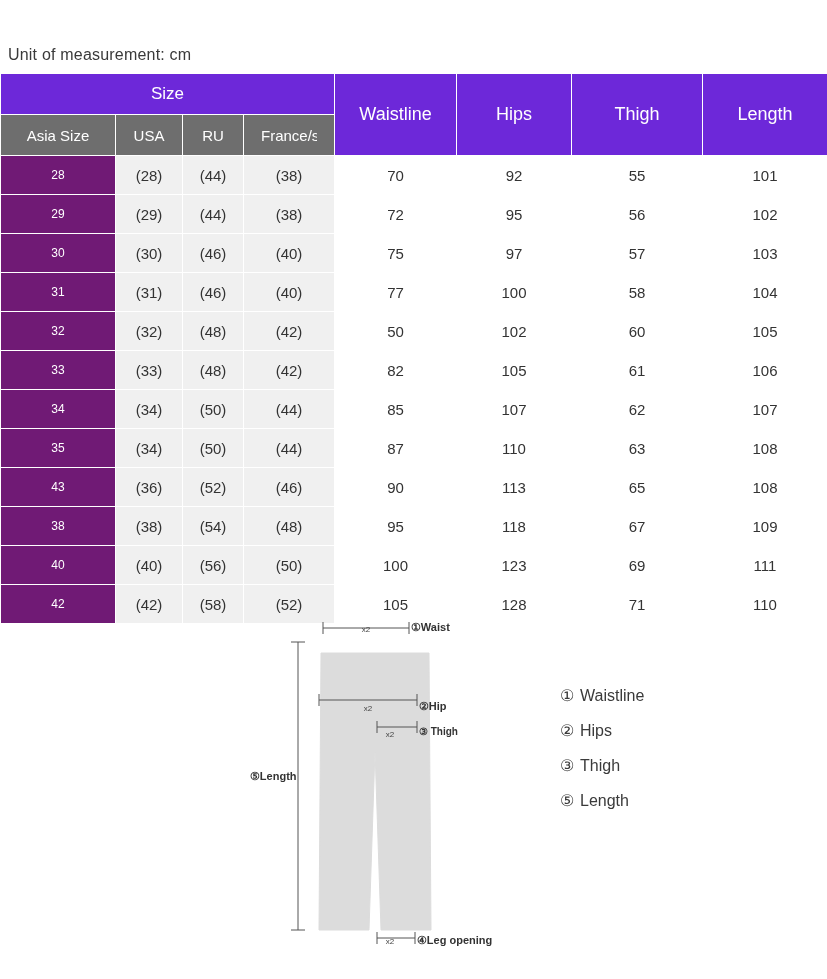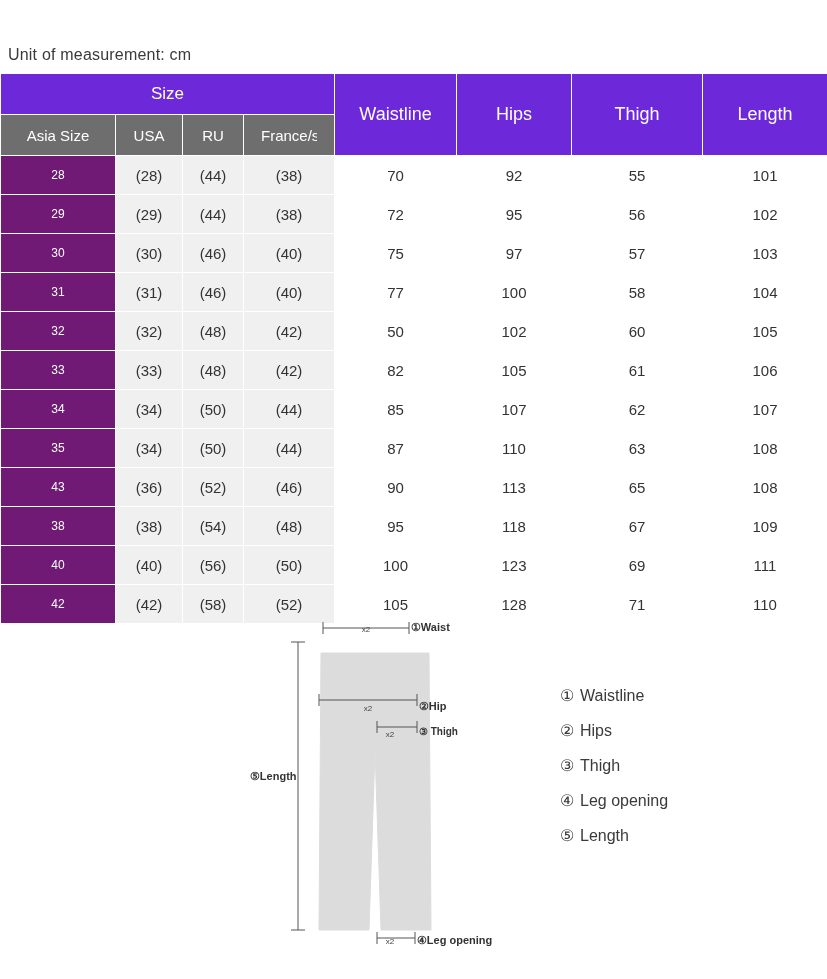--- a/index.html
+++ b/index.html
@@ -323,15 +323,14 @@
     <text x="387" y="135" font-family="Liberation Sans, sans-serif" font-size="10" font-weight="bold" fill="#333333">③ Thigh</text>
     <text x="218" y="180" font-family="Liberation Sans, sans-serif" font-size="11" font-weight="bold" fill="#333333">⑤Length</text>
     <text x="385" y="344" font-family="Liberation Sans, sans-serif" font-size="11" font-weight="bold" fill="#333333">④Leg opening</text>
   </svg>
 </div>
 
 <div class="legend">
   <div><span class="num">①</span><span>Waistline</span></div>
   <div><span class="num">②</span><span>Hips</span></div>
   <div><span class="num">③</span><span>Thigh</span></div>
-  <div><span class="num">④</span><span>Leg opening</span></div>
   <div><span class="num">⑤</span><span>Length</span></div>
 </div>
 
 </body></html>

